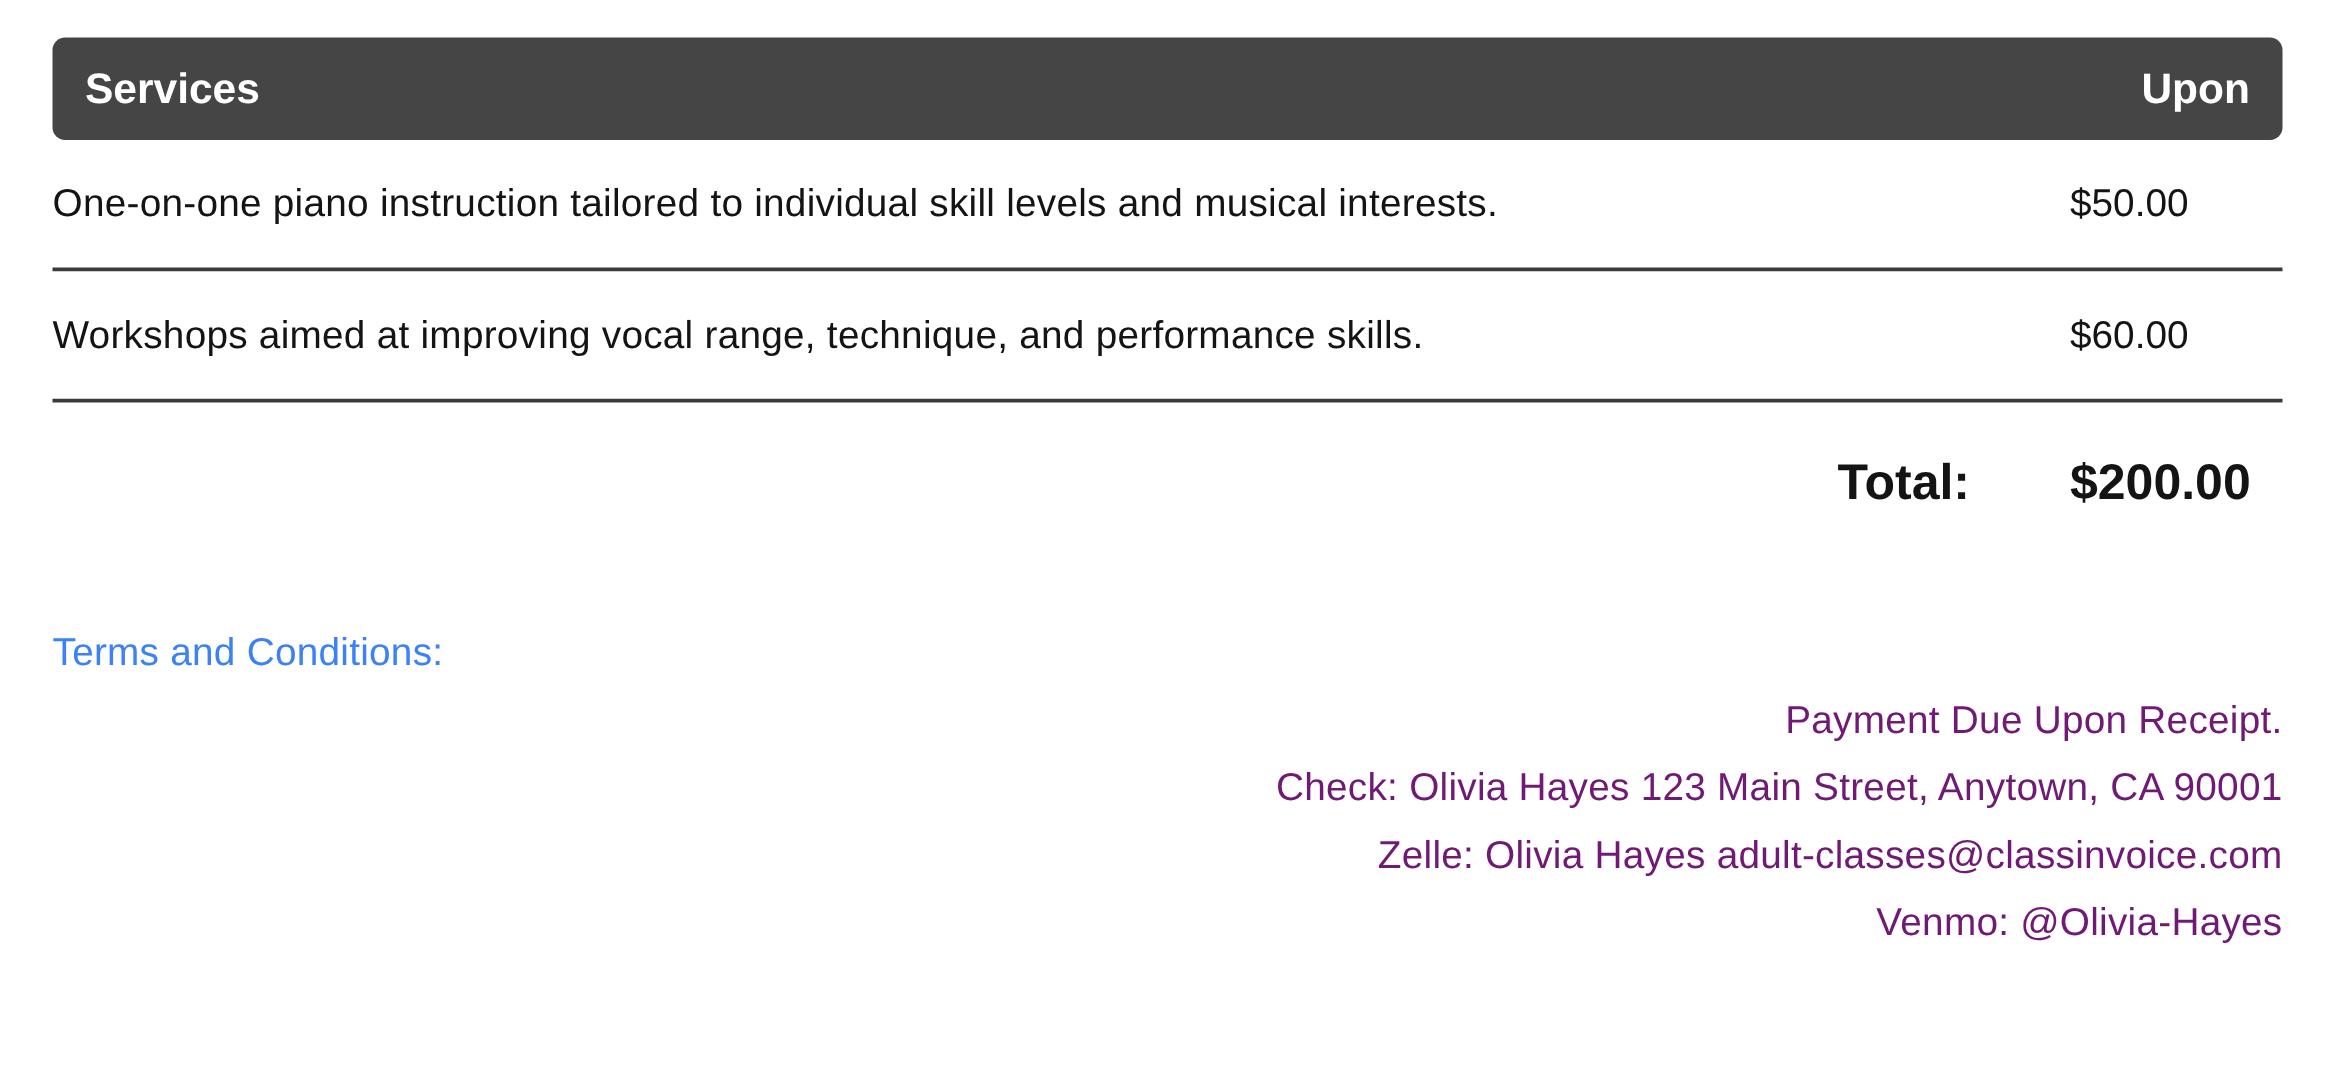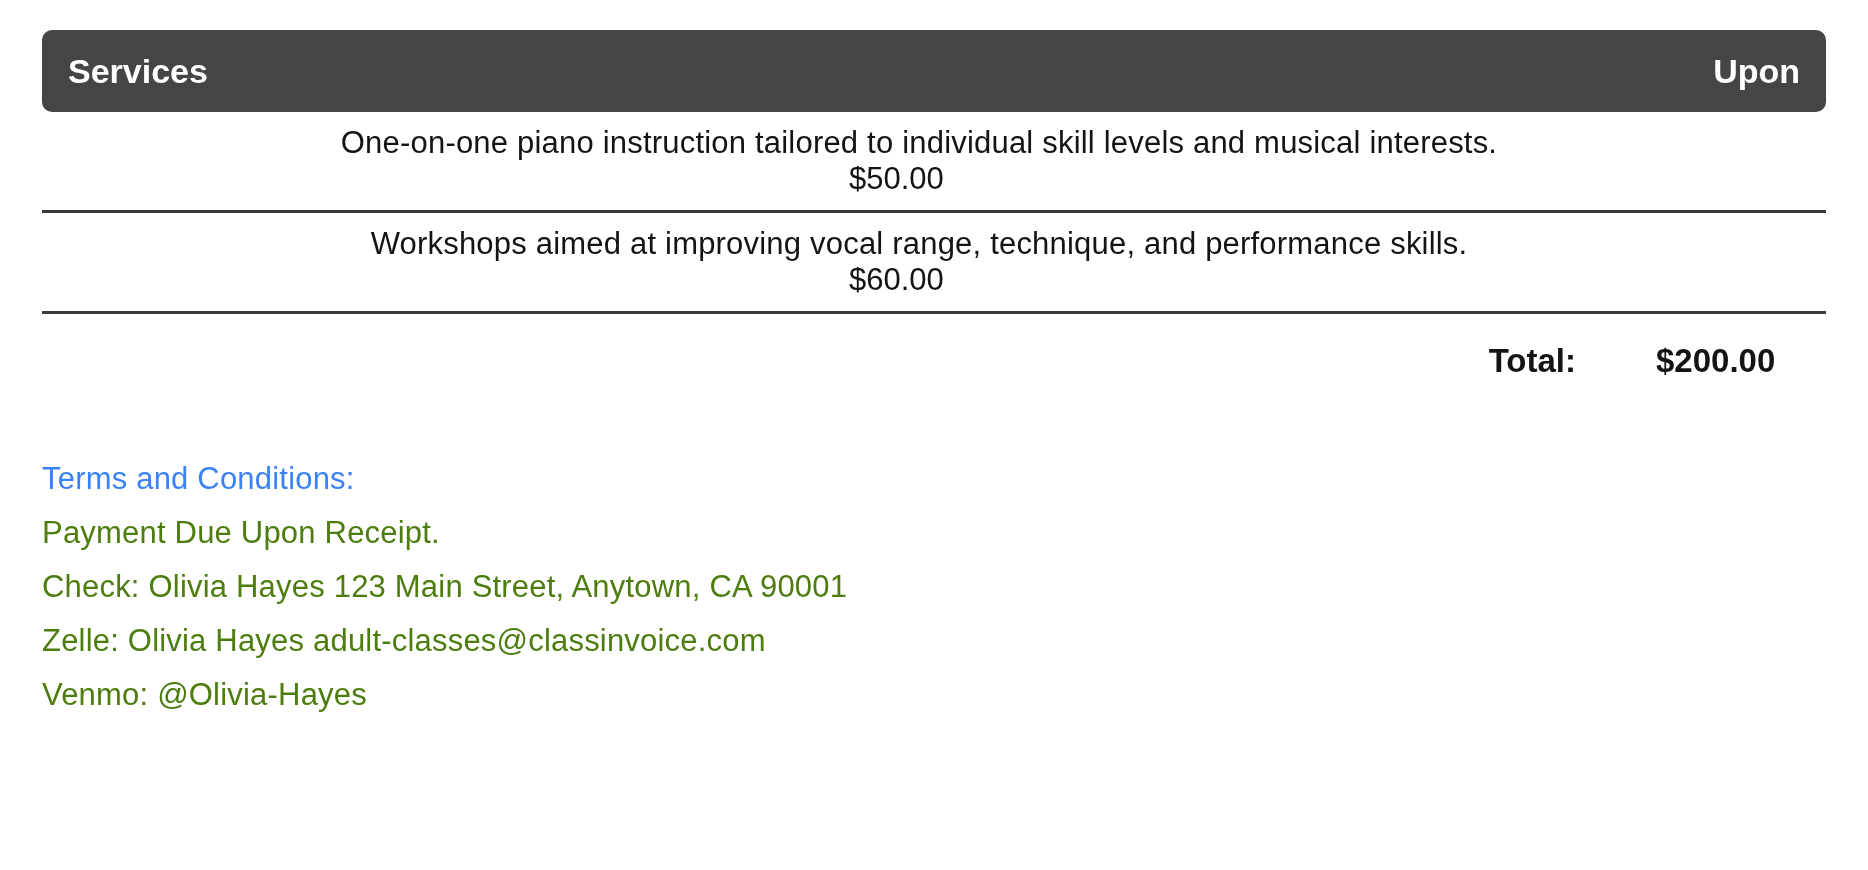--- a/index.html
+++ b/index.html
@@ -25,62 +25,62 @@
     padding: 0 26px;
     color: #ffffff;
     font-size: 34px;
     font-weight: bold;
     gap: 38px;
   }
   .table-row {
     display: flex;
     align-items: center;
     justify-content: space-between;
-    padding: 13px 0;
+    padding: 33px 0;
     border-bottom: 3px solid #3b3b3b;
     font-size: 31px;
-    flex-direction: column;
   }
   .row-desc {
     flex: 1;
     padding-right: 30px;
     letter-spacing: 0.2px;
   }
   .row-price {
     width: 170px;
     text-align: left;
     white-space: nowrap;
   }
   .total-row {
     display: flex;
     align-items: center;
     justify-content: flex-end;
-    padding: 28px 0;
-    font-size: 33px;
+    padding: 42px 0;
+    font-size: 40px;
     font-weight: bold;
   }
   .total-label {
     margin-right: 80px;
   }
   .total-value {
     width: 170px;
     white-space: nowrap;
   }
   
   .terms {
     margin-top: 44px;
     font-size: 31px;
     line-height: 54px;
     letter-spacing: 0.2px;
   }
   .terms-heading {
     color: #3b82f6;
   }
   .terms-line {
-    color: #4d7c0f;
+    color: #701a75;
+    text-align: right;
   }
 </style>
 </head>
 <body>
 
 <div class="invoice">
 
   <div class="table-header">
     <span>Services</span>
     <span>Upon</span>

